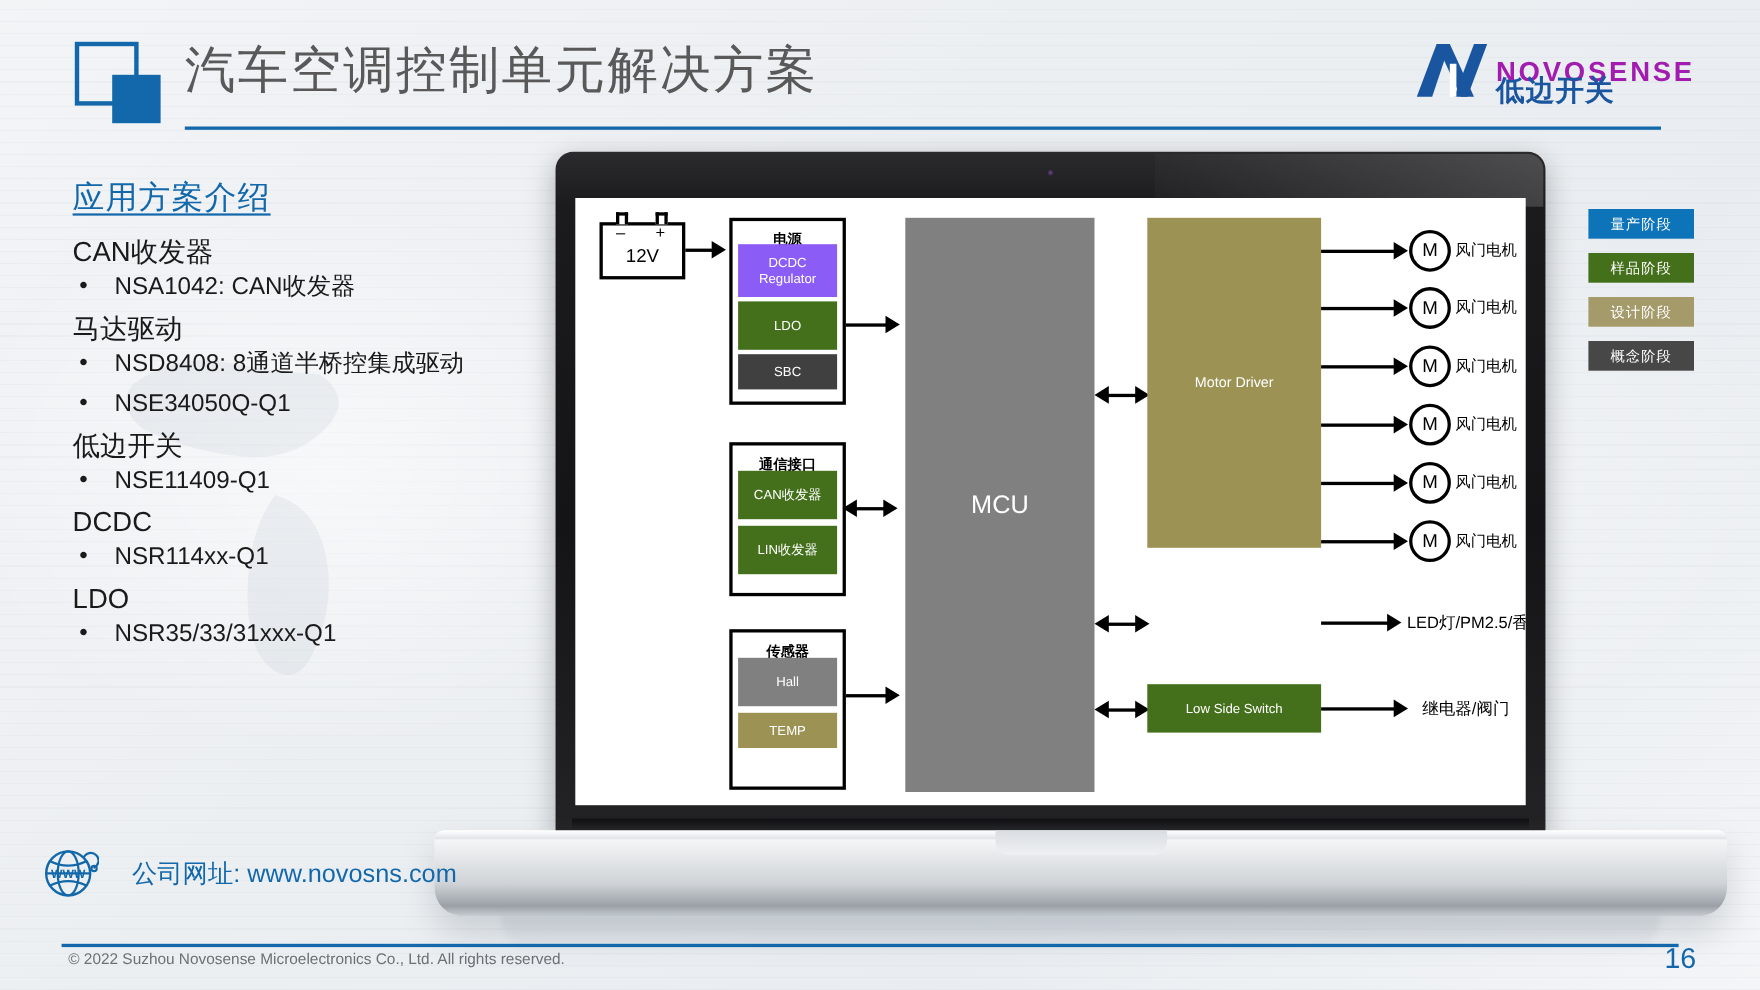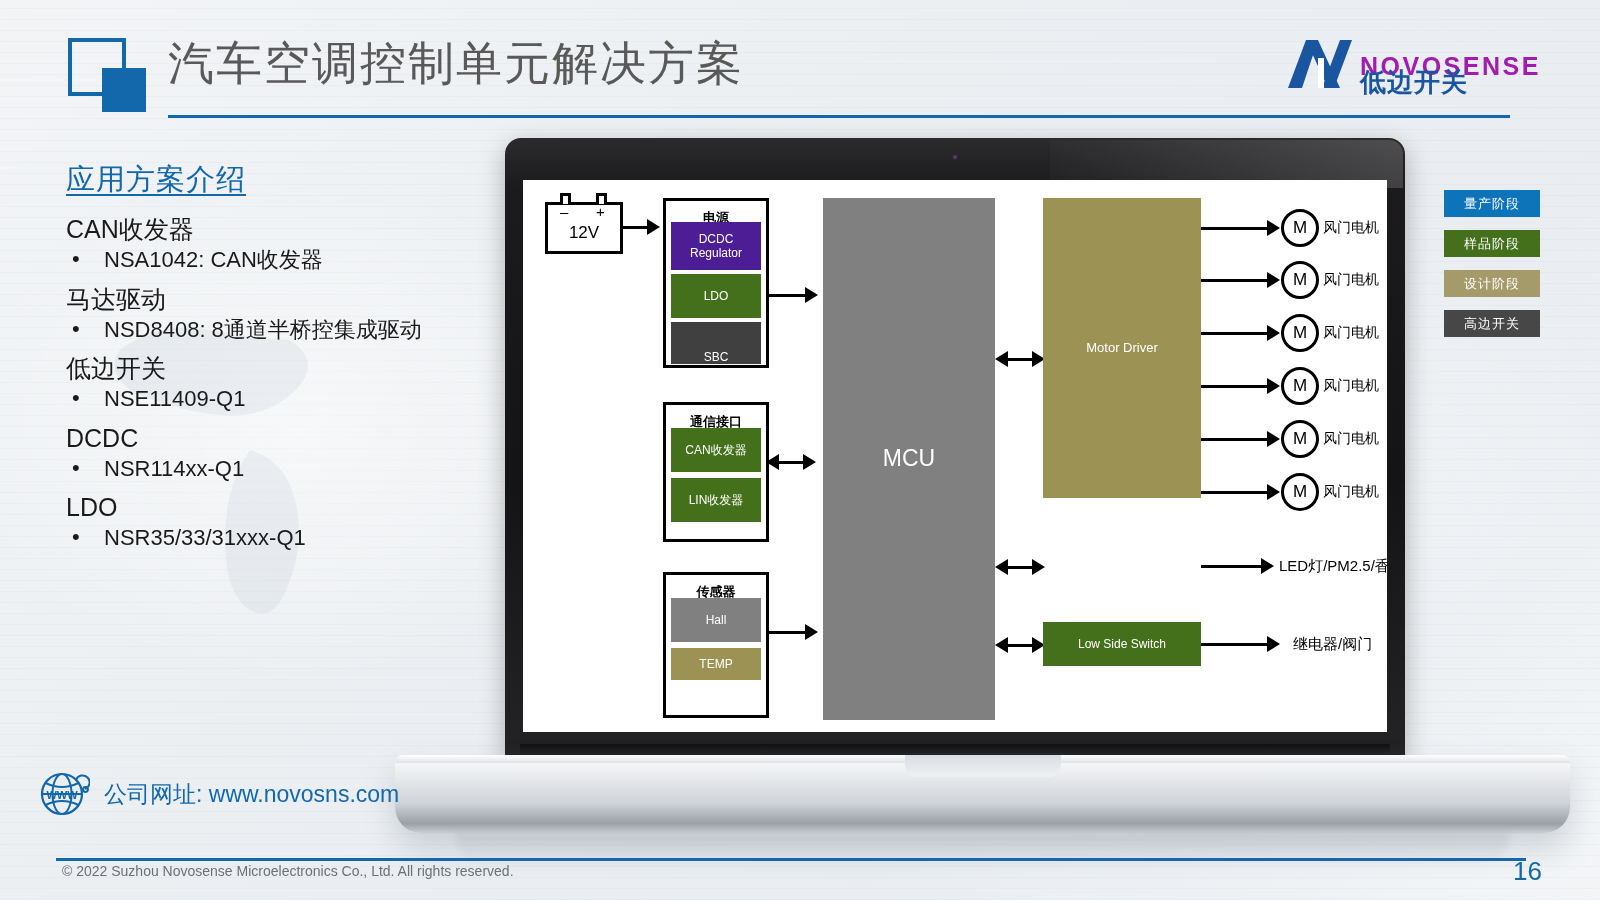--- a/index.html
+++ b/index.html
@@ -169,21 +169,21 @@
   
   .legend { position:absolute; right:60px; top:190px; width:96px; }
   .legend-item {
     height:27px; margin-bottom:13px; display:flex; align-items:center; justify-content:center;
     color:#fff; font-size:13px; letter-spacing:1px;
   }
 
   
   .site { position:absolute; left:38px; top:768px; display:flex; align-items:center; gap:14px; }
   .globe { width:52px; height:52px; }
-  .site-text { font-size:23px; color:#1268ab; }
+  .site-text { font-size:23px; color:#1268ab;margin-left:16px; }
   .foot-rule { position:absolute; left:56px; top:858px; width:1470px; height:3px; background:#1268ab; }
   .copyright { position:absolute; left:62px; top:863px; font-size:14px; color:#6b7074; }
   .pagenum { position:absolute; right:58px; top:856px; font-size:26px; color:#1268ab; }
 </style>
 </head>
 <body>
 
 <div class="bg-wash"></div>
 
 <svg class="bg-map" viewBox="0 0 1600 700" xmlns="http://www.w3.org/2000/svg">
@@ -227,20 +227,23 @@
   </div>
 
   <div class="grp">
     <div class="grp-title">马达驱动</div>
     <ul>
         <li>NSD8408: 8通道半桥控集成驱动</li>
       </ul>
   </div>
 
   <div class="grp">
+    <ul>
+        <li>NSE34050Q-Q1</li>
+      </ul>
   </div>
 
   <div class="grp">
     <div class="grp-title">低边开关</div>
     <ul>
         <li>NSE11409-Q1</li>
       </ul>
   </div>
 
   <div class="grp">
@@ -273,27 +276,27 @@
         <div class="bat-sign" style="left:12px; top:-2px;">–</div>
         <div class="bat-sign" style="left:48px; top:-2px;">+</div>
         <div class="bat-text" style="top:18px;">12V</div>
       </div>
       <div class="wire" style="left:100px; top:46px; width:26px;"></div>
       <div class="arrow-r" style="left:124px; top:39px;"></div>
 
       <div class="group-box" style="left:140px; top:18px; width:106px; height:170px;">
         <div class="group-label" style="top:8px;">电源</div>
       </div>
-      <div class="blk" style="left:148px; top:42px; width:90px; height:48px; background:#4c1d95;">
+      <div class="blk" style="left:148px; top:42px; width:90px; height:48px; background:#8b5cf6;">
         <span>DCDC Regulator</span>
       </div>
       <div class="blk" style="left:148px; top:94px; width:90px; height:44px; background:#44701c;">
         <span>LDO</span>
       </div>
-      <div class="blk" style="left:148px; top:142px; width:90px; height:42px; background:#404040;align-items:flex-end;">
+      <div class="blk" style="left:148px; top:142px; width:90px; height:32px; background:#404040;">
         <span>SBC</span>
       </div>
       <div class="wire" style="left:246px; top:114px; width:38px;"></div>
       <div class="arrow-r" style="left:282px; top:107px;"></div>
 
       <div class="group-box" style="left:140px; top:222px; width:106px; height:140px;">
         <div class="group-label" style="top:8px;">通信接口</div>
       </div>
       <div class="blk" style="left:148px; top:248px; width:90px; height:44px; background:#44701c;">
         <span>CAN收发器</span>
@@ -409,21 +412,21 @@
   <div class="legend-item" style="background:#0d74ba;">
     <span>量产阶段</span>
   </div>
   <div class="legend-item" style="background:#44701c;">
     <span>样品阶段</span>
   </div>
   <div class="legend-item" style="background:#a59a6a;">
     <span>设计阶段</span>
   </div>
   <div class="legend-item" style="background:#474747;">
-    <span>高边开关</span>
+    <span>概念阶段</span>
   </div>
 </div>
 
 <div class="site">
   <svg class="globe" viewBox="0 0 52 52" xmlns="http://www.w3.org/2000/svg">
     <circle cx="24" cy="26" r="20" fill="none" stroke="#1268ab" stroke-width="2.2"></circle>
     <ellipse cx="24" cy="26" rx="9.5" ry="20" fill="none" stroke="#1268ab" stroke-width="2"></ellipse>
     <line x1="4" y1="26" x2="44" y2="26" stroke="#1268ab" stroke-width="2"></line>
     <path d="M7.5 15 q16.5 8 33 0" fill="none" stroke="#1268ab" stroke-width="2"></path>
     <path d="M7.5 37 q16.5-8 33 0" fill="none" stroke="#1268ab" stroke-width="2"></path>

